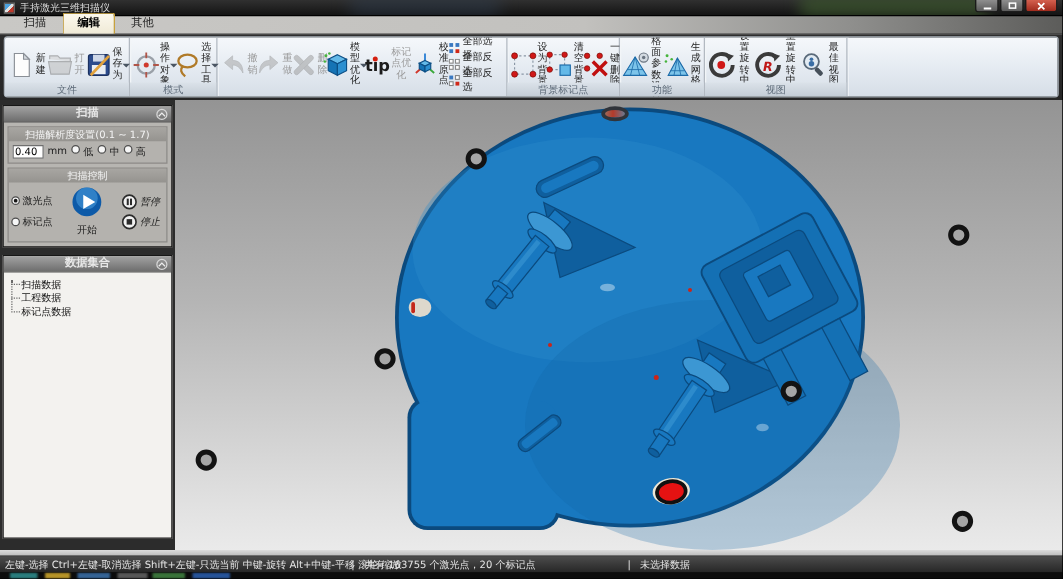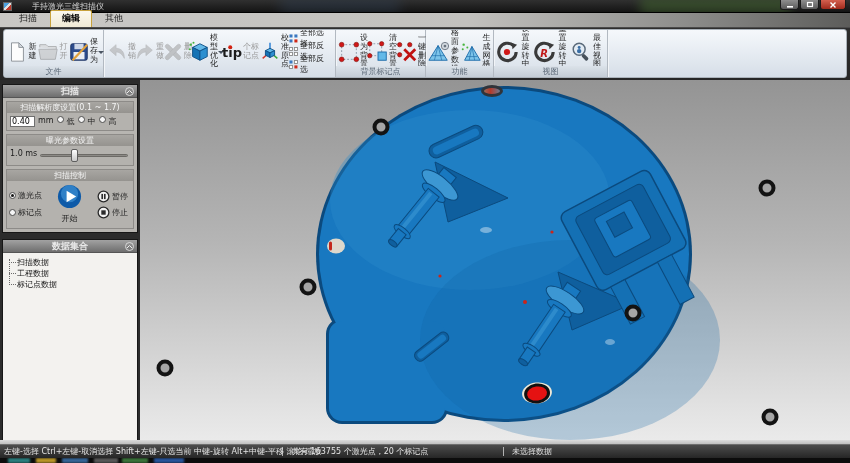--- a/index.html
+++ b/index.html
@@ -7,21 +7,21 @@
        font-family:"DejaVu Sans","Liberation Sans",sans-serif;background:#000;}
   *{box-sizing:border-box;}
 
   
   .titlebar{position:absolute;left:0;top:0;width:850px;height:13px;
     background:linear-gradient(180deg,#303030,#141414);border-bottom:1px solid #000;overflow:hidden;}
   .titlebar .glass1{position:absolute;left:640px;top:-4px;width:150px;height:18px;background:#3d5a2e;filter:blur(6px);opacity:.7;}
   .titlebar .glass2{position:absolute;left:280px;top:-4px;width:120px;height:18px;background:#2e3d50;filter:blur(7px);opacity:.5;}
   .app-icon{position:absolute;left:3px;top:2px;width:9px;height:9px;
     background:linear-gradient(135deg,#4da3e0 0 40%,#e0e0e0 40% 60%,#c0392b 60%);border:1px solid #666;}
-  .title-text{position:absolute;left:32px;top:1px;font-size:8px;color:#d8d8d8;white-space:nowrap;text-align:center;}
+  .title-text{position:absolute;left:16px;top:1px;font-size:8px;color:#d8d8d8;white-space:nowrap;text-align:center;}
   .win-btns{position:absolute;right:4px;top:0;display:flex;gap:1px;}
   .win-btn{width:19px;height:10px;border:1px solid #1a1a1a;border-top:none;
     border-radius:0 0 3px 3px;background:linear-gradient(#8e8e8e,#5a5a5a);display:flex;align-items:center;justify-content:center;}
   .win-btn.close{background:linear-gradient(#d4604f,#a02a1c);width:26px;}
 
   
   .tabrow{position:absolute;left:0;top:13px;width:850px;height:15px;
     background:linear-gradient(90deg,#c9c8c5 0%,#c2c1be 55%,#8f8f8d 80%,#5c5c5a 100%);
     border-bottom:1px solid #4a4a4a;display:flex;align-items:flex-end;padding-left:8px;}
   .tab{font-size:9px;color:#222;padding:1px 11px 2px;margin-right:2px;}
@@ -67,21 +67,21 @@
   .rlbl{font-size:8px;color:#1c1c1c;}
   .slider{position:relative;flex:1;height:13px;}
   .slider .track{position:absolute;left:0;right:2px;top:5px;height:3px;background:#8c8a86;
     border:1px solid #6c6a66;border-radius:2px;}
   .slider .thumb{position:absolute;left:34%;top:0;width:7px;height:13px;border:1px solid #5e5e5e;border-radius:2px;
     background:linear-gradient(#fefefe,#c9c9c9);}
   .ctrl-row{display:flex;padding:3px 2px 4px;gap:13px;}
   .ctrl-radios{display:flex;flex-direction:column;gap:6px;justify-content:center;}
   .ctrl-radios .opt{display:flex;align-items:center;gap:2px;}
   .start-col{display:flex;flex-direction:column;align-items:center;margin-left:2px;}
-  .ps-col{display:flex;flex-direction:column;gap:3px;justify-content:center;margin-left:2px;}
+  .ps-col{display:flex;flex-direction:column;gap:3px;justify-content:center;margin-left:2px;font-style:italic;}
   .ps-item{display:flex;align-items:center;gap:2px;font-size:8px;color:#1c1c1c;}
   .start-lbl{font-size:8px;color:#1c1c1c;margin-top:0px;}
 
   .panel.data{background:#f3f2ef;}
   .tree{position:relative;padding:4px 0 0 14px;height:212px;}
   .tree::before{content:"";position:absolute;left:6px;top:6px;height:24px;border-left:1px dotted #6a6a6a;}
   .titem{position:relative;font-size:8px;color:#141414;line-height:11px;white-space:nowrap;}
   .titem::before{content:"";position:absolute;left:-8px;top:5px;width:7px;border-top:1px dotted #6a6a6a;}
 
   
@@ -171,20 +171,44 @@
               <rect x="6" y="12" width="12" height="8" fill="#e9edf3"></rect>
               <path d="M5 21L21 4" stroke="#e2a23c" stroke-width="2.4"></path>
             </svg>
       </span>
       <span class="rlabel">保存为</span>
       <span class="drop-arrow"></span>
     </div>
     <div class="rgroup-label">文件</div>
   </div>
 
+  <div class="rgroup" style="width:70px">
+    <div class="rbtn" style="width:33px">
+      <span class="ricon">
+        <svg width="22" height="22" viewBox="0 0 24 24">
+              <circle cx="12" cy="12" r="7.5" fill="none" stroke="#9aa0a8" stroke-width="2"></circle>
+              <path d="M12 1v5M12 18v5M1 12h5M18 12h5" stroke="#b05548" stroke-width="1.6"></path>
+              <circle cx="12" cy="12" r="2.2" fill="#d03a2e"></circle>
+            </svg>
+      </span>
+      <span class="rlabel">操作对象</span>
+      <span class="drop-arrow"></span>
+    </div>
+    <div class="rbtn" style="width:33px">
+      <span class="ricon">
+        <svg width="22" height="22" viewBox="0 0 24 24">
+              <ellipse cx="12" cy="8.5" rx="8" ry="5.5" fill="none" stroke="#b07a28" stroke-width="2"></ellipse>
+              <path d="M8 13q-4 4 2 9" fill="none" stroke="#b07a28" stroke-width="2"></path>
+            </svg>
+      </span>
+      <span class="rlabel">选择工具</span>
+      <span class="drop-arrow"></span>
+    </div>
+    <div class="rgroup-label">模式</div>
+  </div>
 
   <div class="rgroup" style="width:232px">
     <div class="rbtn disabled" style="width:28px">
       <span class="ricon">
         <svg width="22" height="22" viewBox="0 0 24 24">
               <path d="M4 10l7-6v4c6 0 9 4 9 11-2-4-5-7-9-7v4z" fill="#a8a8a8" stroke="#8b8b8b" stroke-width=".6"></path>
             </svg>
       </span>
       <span class="rlabel">撤销</span>
     </div>
@@ -221,21 +245,21 @@
       <span class="rlabel">模型优化</span>
       <span class="drop-arrow"></span>
     </div>
     <div class="rbtn" style="width:41px">
       <span class="ricon">
         <svg width="24" height="22" viewBox="0 0 24 22">
               <text x="3" y="16" font-size="13" font-weight="bold" fill="#1c1c1c">tip</text>
               <circle cx="11.2" cy="6.2" r="2" fill="#d42010"></circle>
             </svg>
       </span>
-      <span class="rlabel" style="color:#9a9a9a">个标记点</span>
+      <span class="rlabel" style="color:#9a9a9a">标记点优化</span>
     </div>
     <div class="rbtn" style="width:29px">
       <span class="ricon">
         <svg width="22" height="22" viewBox="0 0 24 24">
               <path d="M12 12V2" stroke="#2a7fd4" stroke-width="1.6"></path>
               <path d="M12 12L4 19" stroke="#d0382c" stroke-width="1.6"></path>
               <path d="M12 12l8 7" stroke="#3aa83a" stroke-width="1.6"></path>
               <polygon points="12,8 17,10.5 12,13 7,10.5" fill="#63b9e8" stroke="#0d4f85"></polygon>
               <polygon points="7,10.5 12,13 12,18 7,15.5" fill="#1573b5" stroke="#0d4f85"></polygon>
               <polygon points="17,10.5 12,13 12,18 17,15.5" fill="#2c8fd0" stroke="#0d4f85"></polygon>
@@ -408,30 +432,20 @@
         <div class="fieldset-h">扫描解析度设置(0.1 ~ 1.7)</div>
         <div class="frow">
           <input class="val-input" value="0.40" style="">
           <span class="rlbl">mm</span>
           <span class="radio"></span>
           <span class="rlbl">低</span>
           <span class="radio"></span>
           <span class="rlbl">中</span>
           <span class="radio"></span>
           <span class="rlbl">高</span>
-        </div>
-      </div>
-      <div class="fieldset">
-        <div class="fieldset-h">曝光参数设置</div>
-        <div class="frow">
-          <span class="rlbl">1.0 ms</span>
-          <span class="slider">
-            <span class="track"></span>
-            <span class="thumb"></span>
-          </span>
         </div>
       </div>
       <div class="fieldset" style="margin-bottom:0">
         <div class="fieldset-h">扫描控制</div>
         <div class="ctrl-row">
           <div class="ctrl-radios">
             <span class="opt">
                 <span class="radio on"></span>
                 <span class="rlbl">激光点</span>
               </span>

